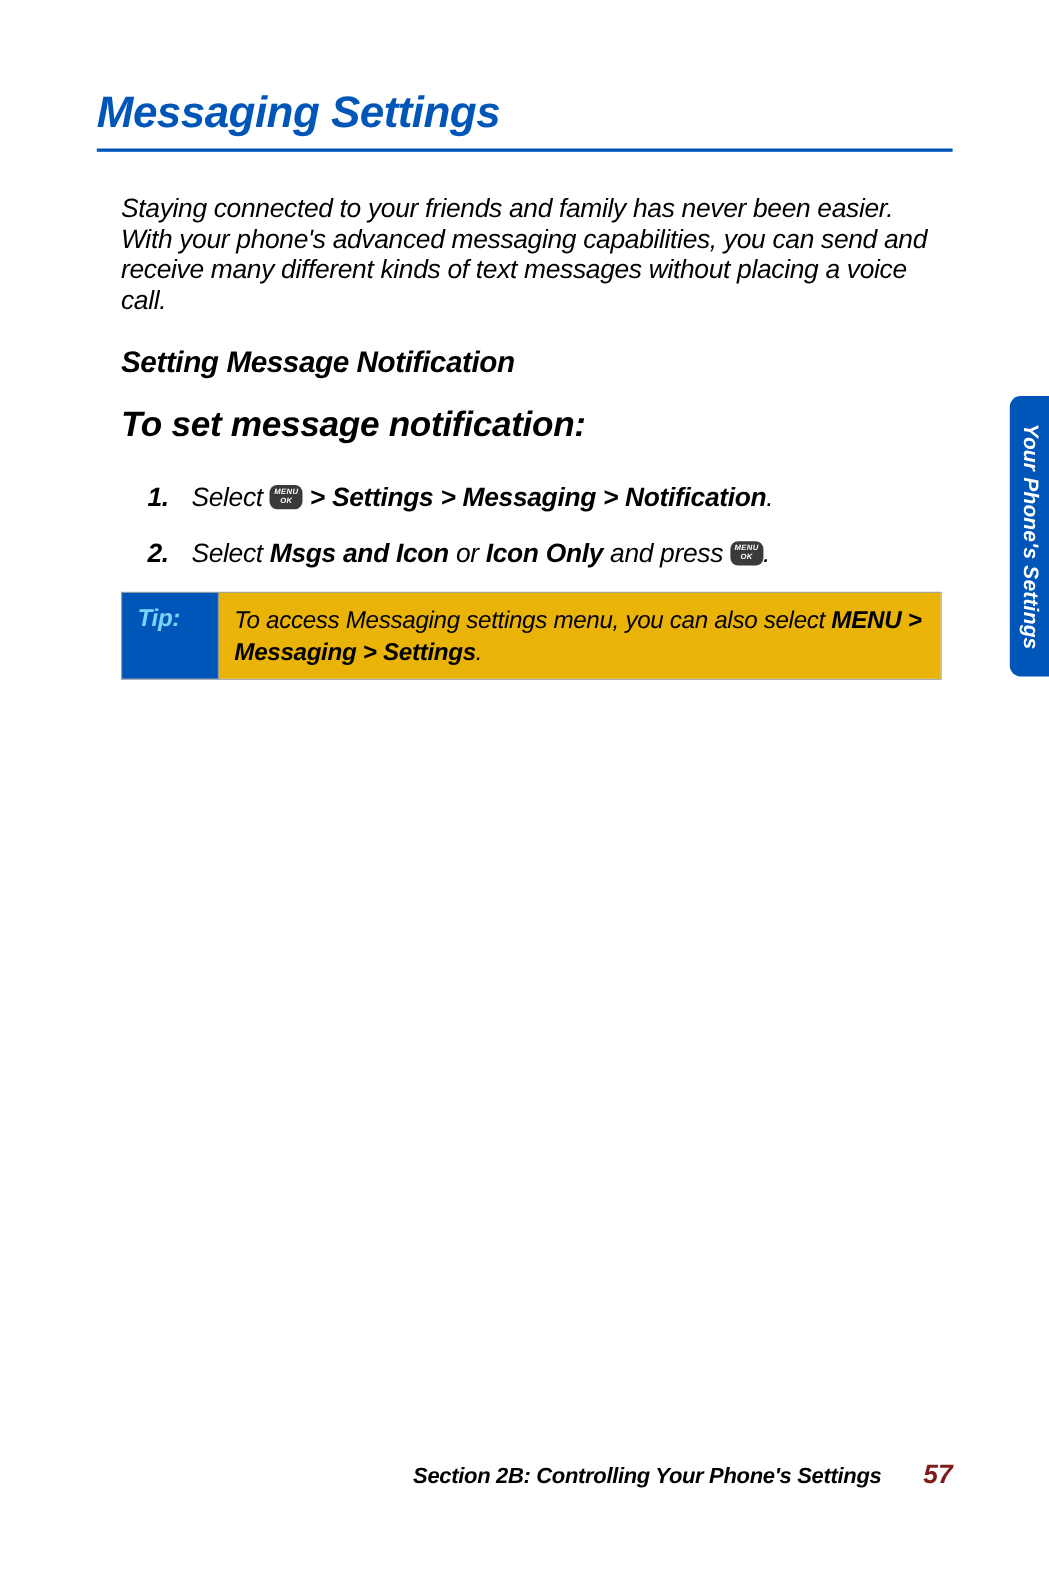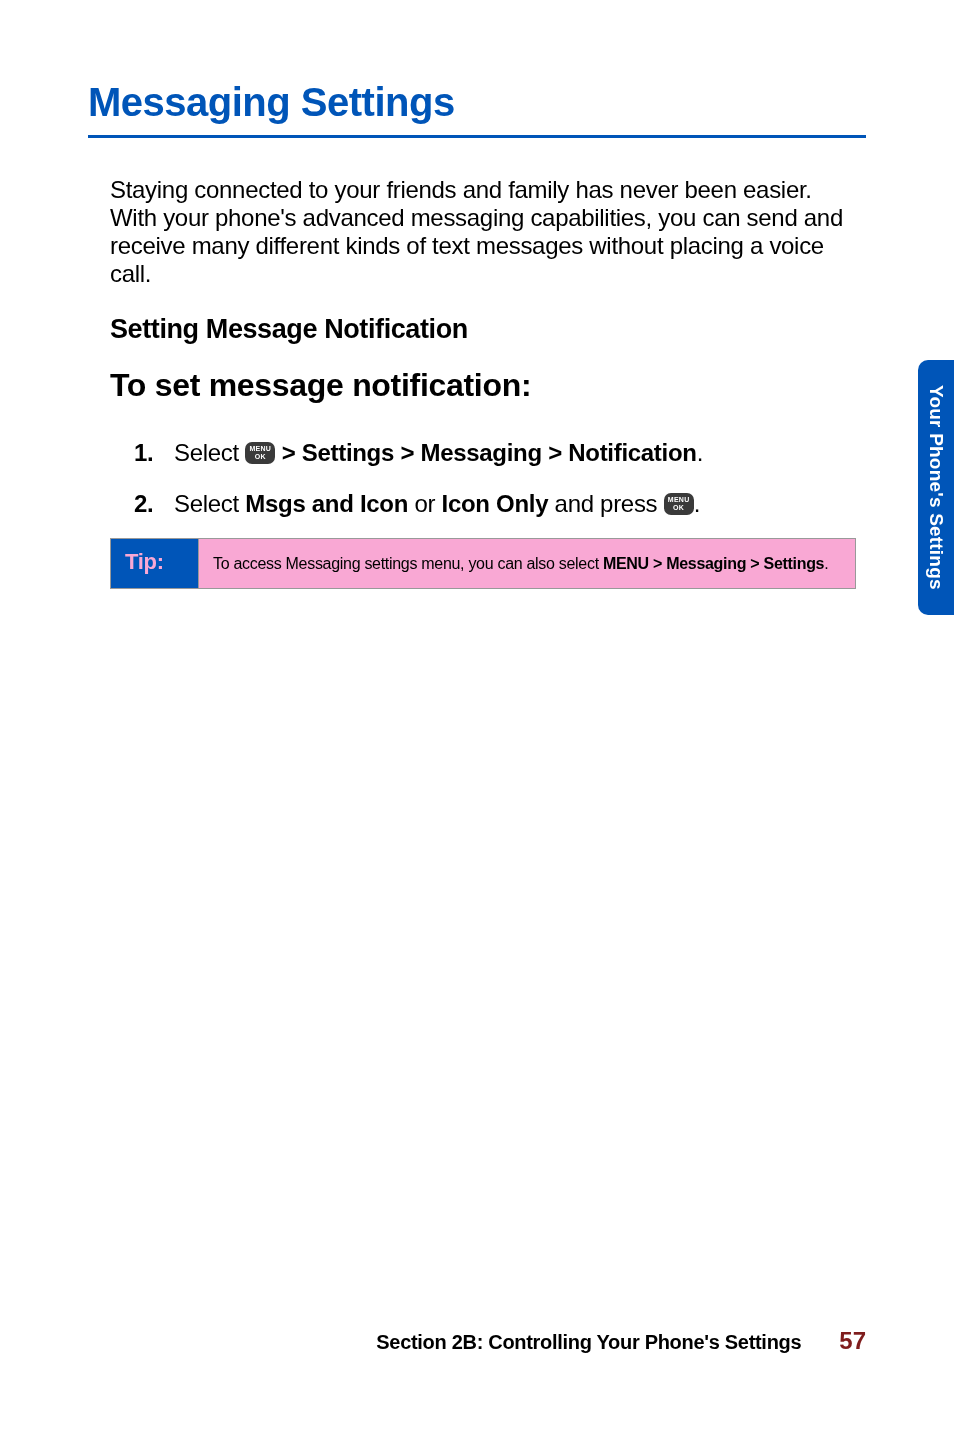--- a/index.html
+++ b/index.html
@@ -12,20 +12,21 @@
       width: 954px;
       height: 1431px;
       background: #ffffff;
       position: relative;
       color: #000000;
     }
     .page {
       padding: 80px 88px 44px 88px;
       height: 100%;
       position: relative;
+      font-style: italic;
     }
     .main-title {
       color: #0055b8;
       font-size: 40px;
       font-weight: bold;
       letter-spacing: -0.5px;
       border-bottom: 3px solid #0055b8;
       padding-bottom: 10px;
       margin-bottom: 38px;
       font-stretch: condensed;
@@ -99,32 +100,32 @@
     .menu-icon .line1 { font-size: 7px; letter-spacing: 0.3px; }
     .menu-icon .line2 { font-size: 7px; letter-spacing: 0.3px; }
     .tip-box {
       display: flex;
       border: 1px solid #999;
       margin-top: 10px;
       font-stretch: condensed;
     }
     .tip-label {
       background: #0055b8;
-      color: #f9a8d4;
+      color: #7dd3fc;
       font-weight: bold;
       font-size: 22px;
       padding: 10px 14px;
       width: 88px;
       flex-shrink: 0;
       letter-spacing: -0.3px;
       border-right: 1px solid #999;
     }
     .tip-content {
-      background: #f9a8d4;
-      font-size: 16px;
+      background: #eab308;
+      font-size: 22px;
       line-height: 29px;
       padding: 10px 14px;
       flex: 1;
       letter-spacing: -0.3px;
     }
     .side-tab {
       position: absolute;
       right: 0;
       top: 360px;
       width: 36px;

